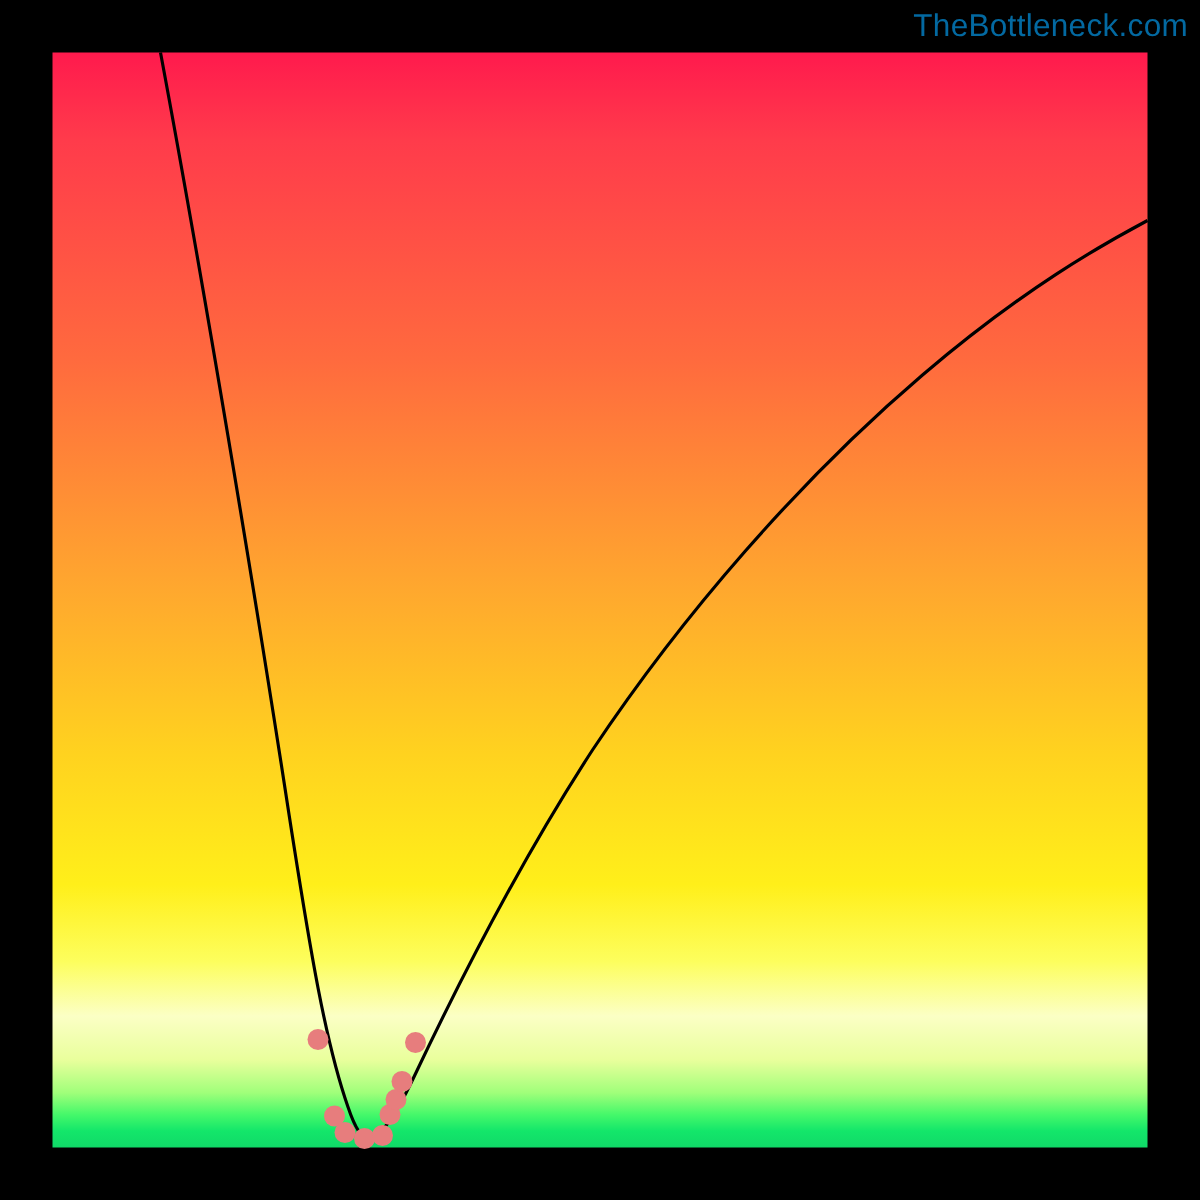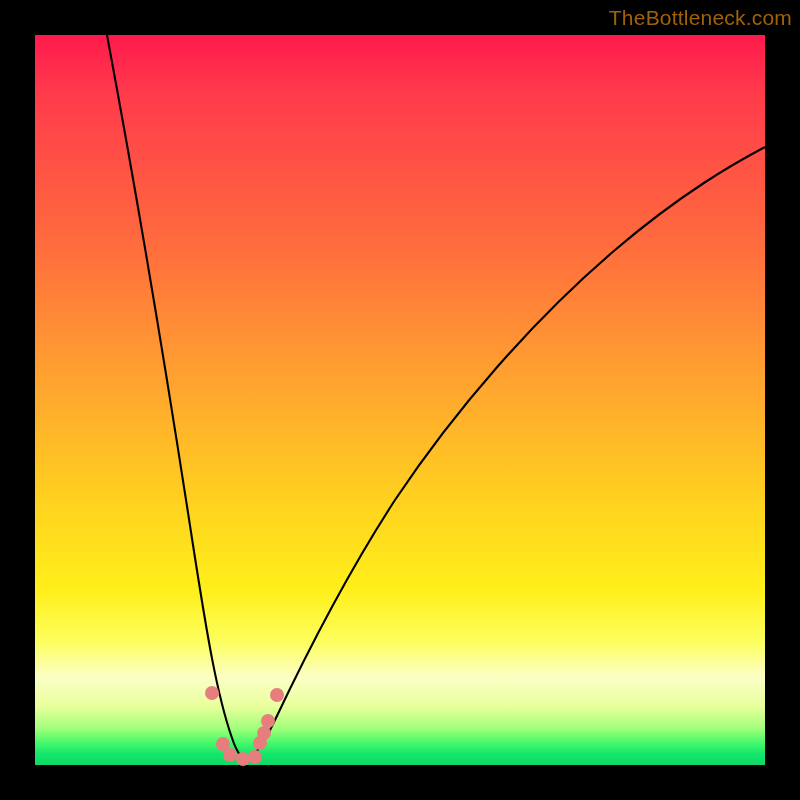--- a/index.html
+++ b/index.html
@@ -40,21 +40,21 @@
       #a0ff7a 95%,
       #45f86a 97%,
       #13e66a 98.5%,
       #10d968 100%
     );
   }
   .watermark {
     position: absolute;
     top: 6px;
     right: 8px;
-    color: #a16207;
+    color: #0369a1;
     font-size: 21px;
     letter-spacing: 0.2px;
     font-weight: 400;
   }
   svg.curves {
     position: absolute;
     left: 0;
     top: 0;
     width: 730px;
     height: 730px;

